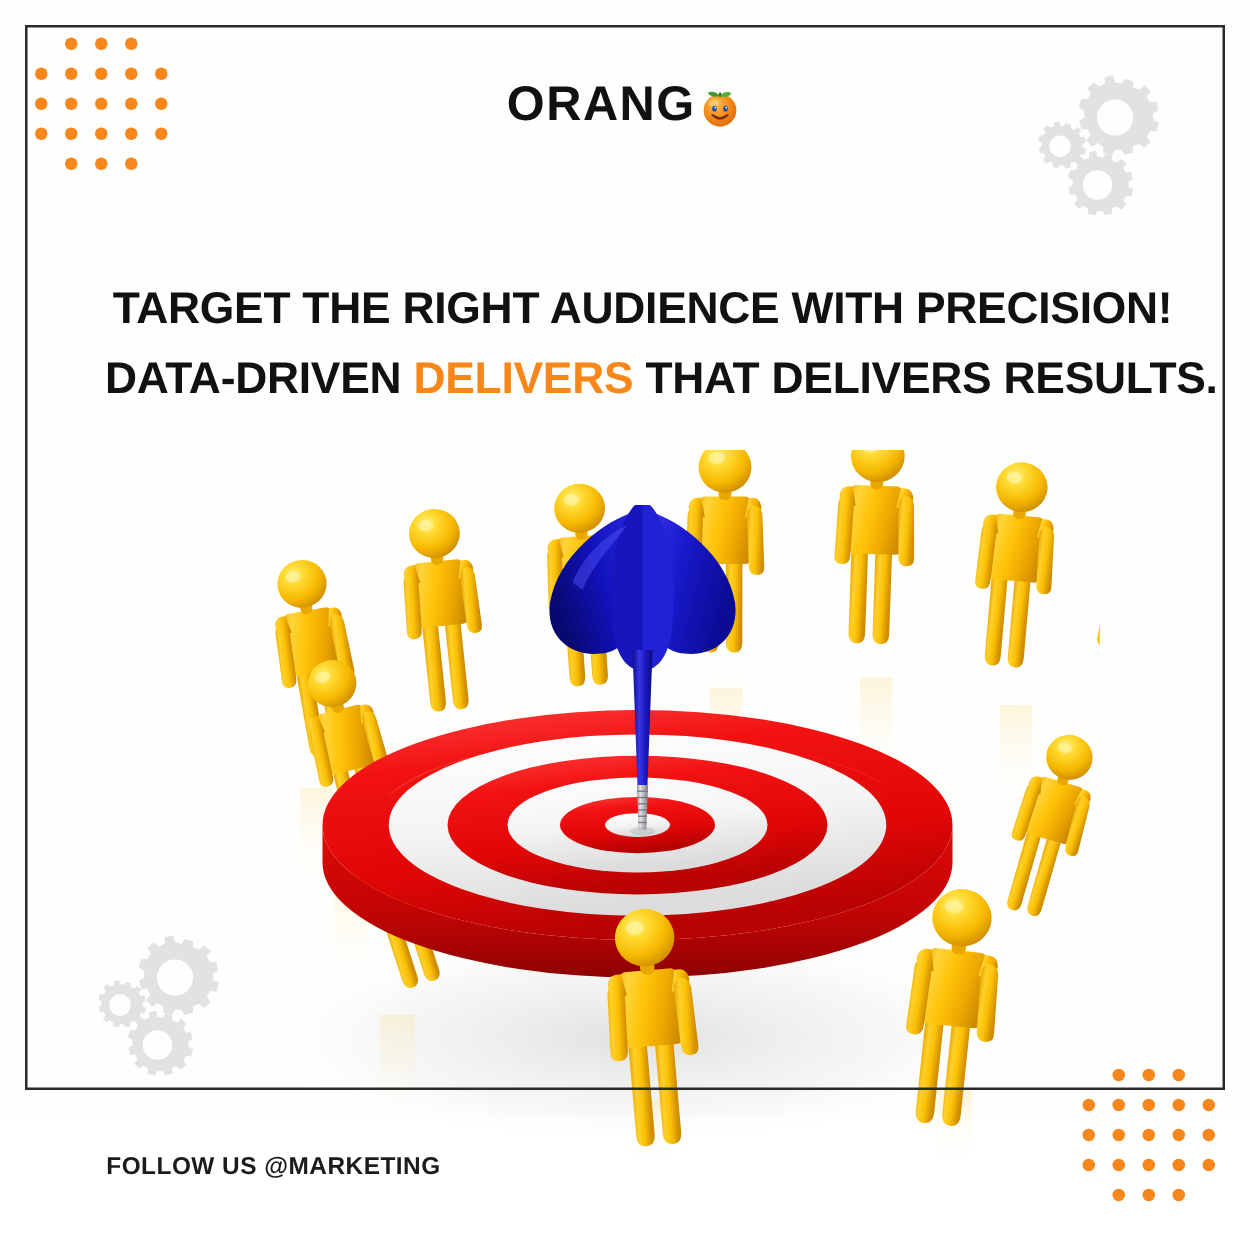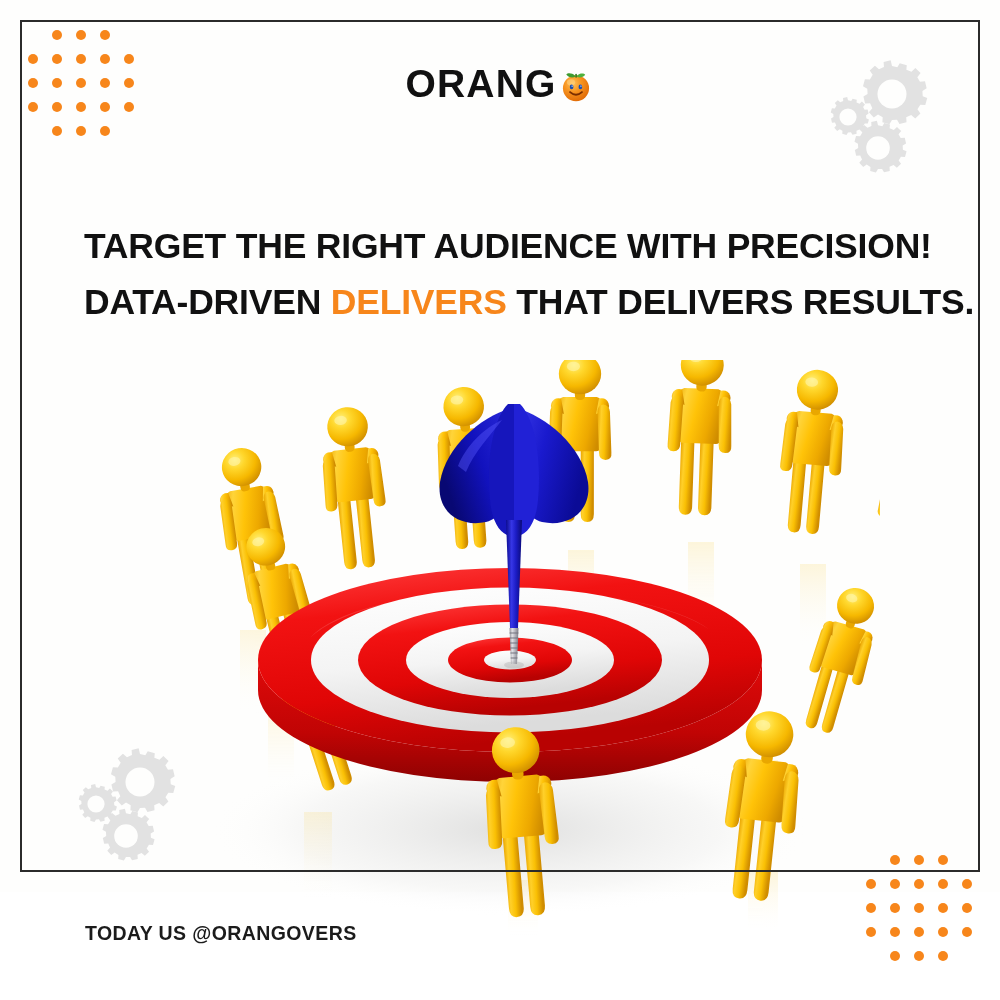--- a/index.html
+++ b/index.html
@@ -87,20 +87,21 @@
     color:#2c2c2c;
     white-space:nowrap;
   }
 
   
   #headline {
     position:absolute;
     left:84px; top:218px;
     width:860px;
     z-index:20;
+    text-align:center;
   }
   #headline .line {
     font-size:35.5px;
     font-weight:700;
     letter-spacing:-0.2px;
     color:#111111;
     line-height:56px;
     white-space:nowrap;
   }
   #headline .accent { color:#F7861B; }
@@ -504,16 +505,16 @@
         <g transform="translate(382,462) rotate(-5) scale(0.82)">
           <use href="#figure" x="-50" y="-130" width="100" height="260"></use>
         </g>
         <g transform="translate(622,446) rotate(6) scale(0.82)">
           <use href="#figure" x="-50" y="-130" width="100" height="260"></use>
         </g>
       </g>
     </svg>
   </div>
 
-  <div id="follow">TODAY US @ORANGOVERS</div>
+  <div id="follow">FOLLOW US @MARKETING</div>
 
   <div id="frame"></div>
 </div>
 
 </body></html>

